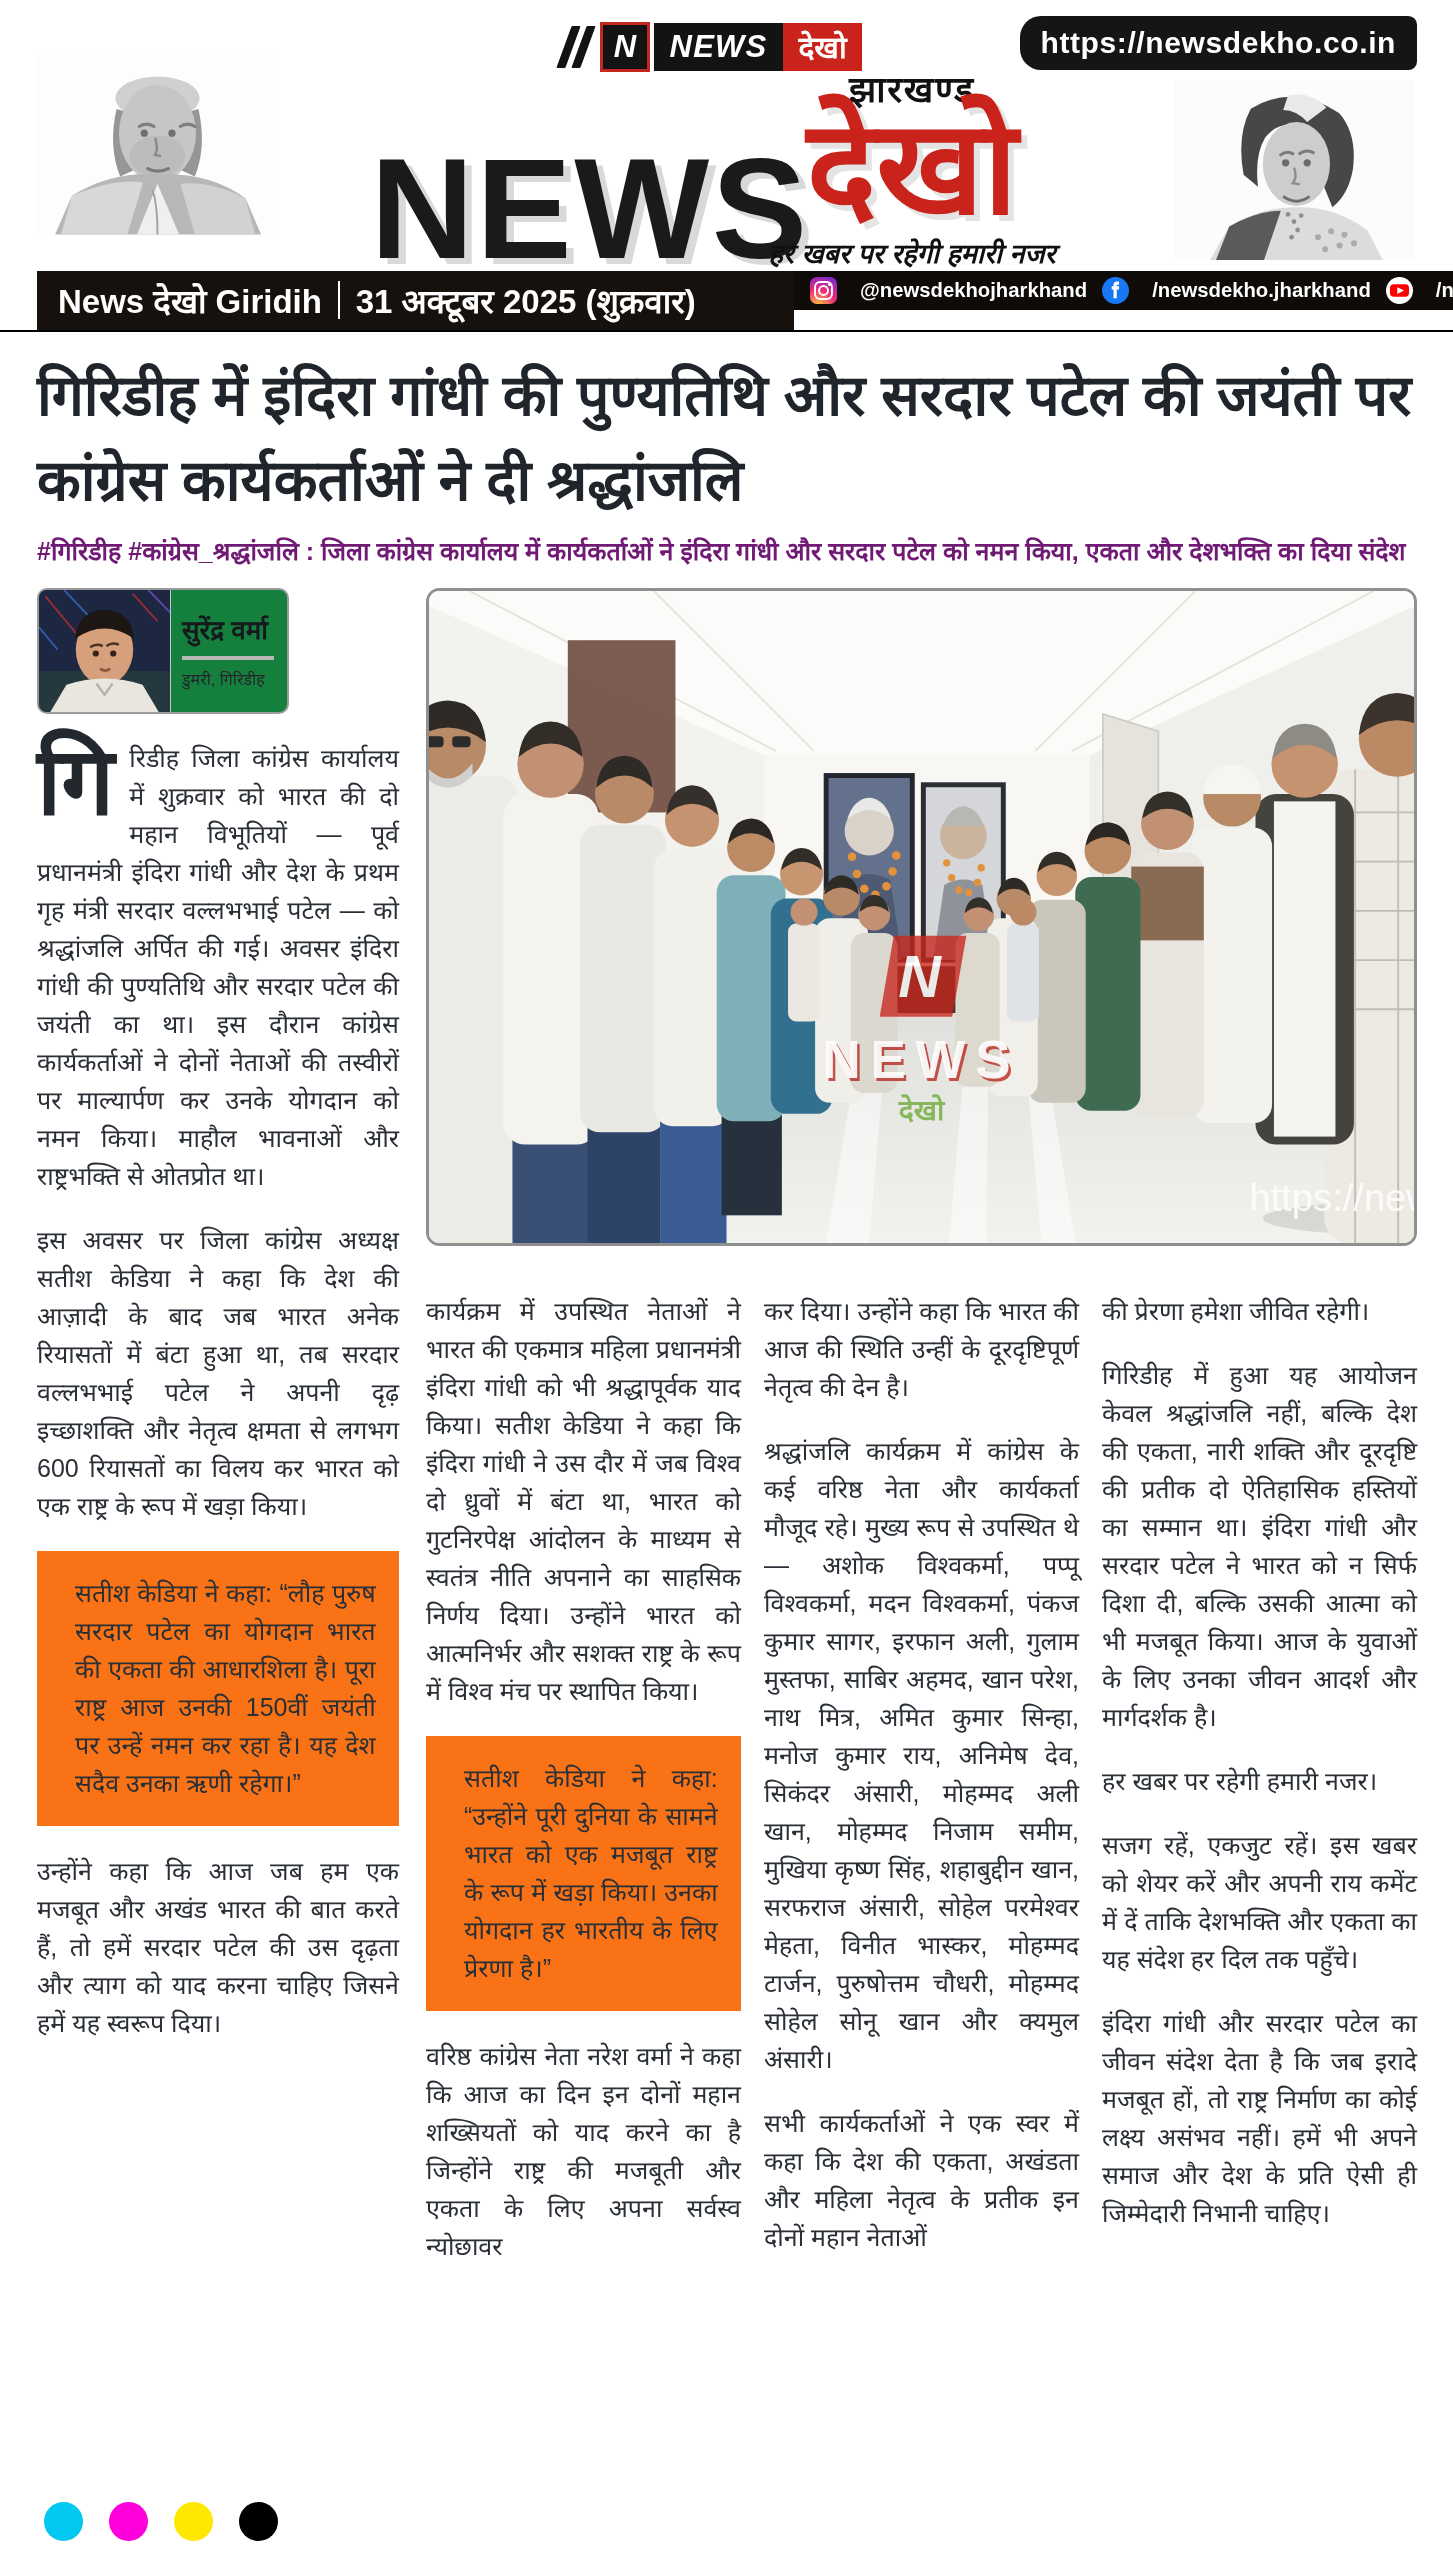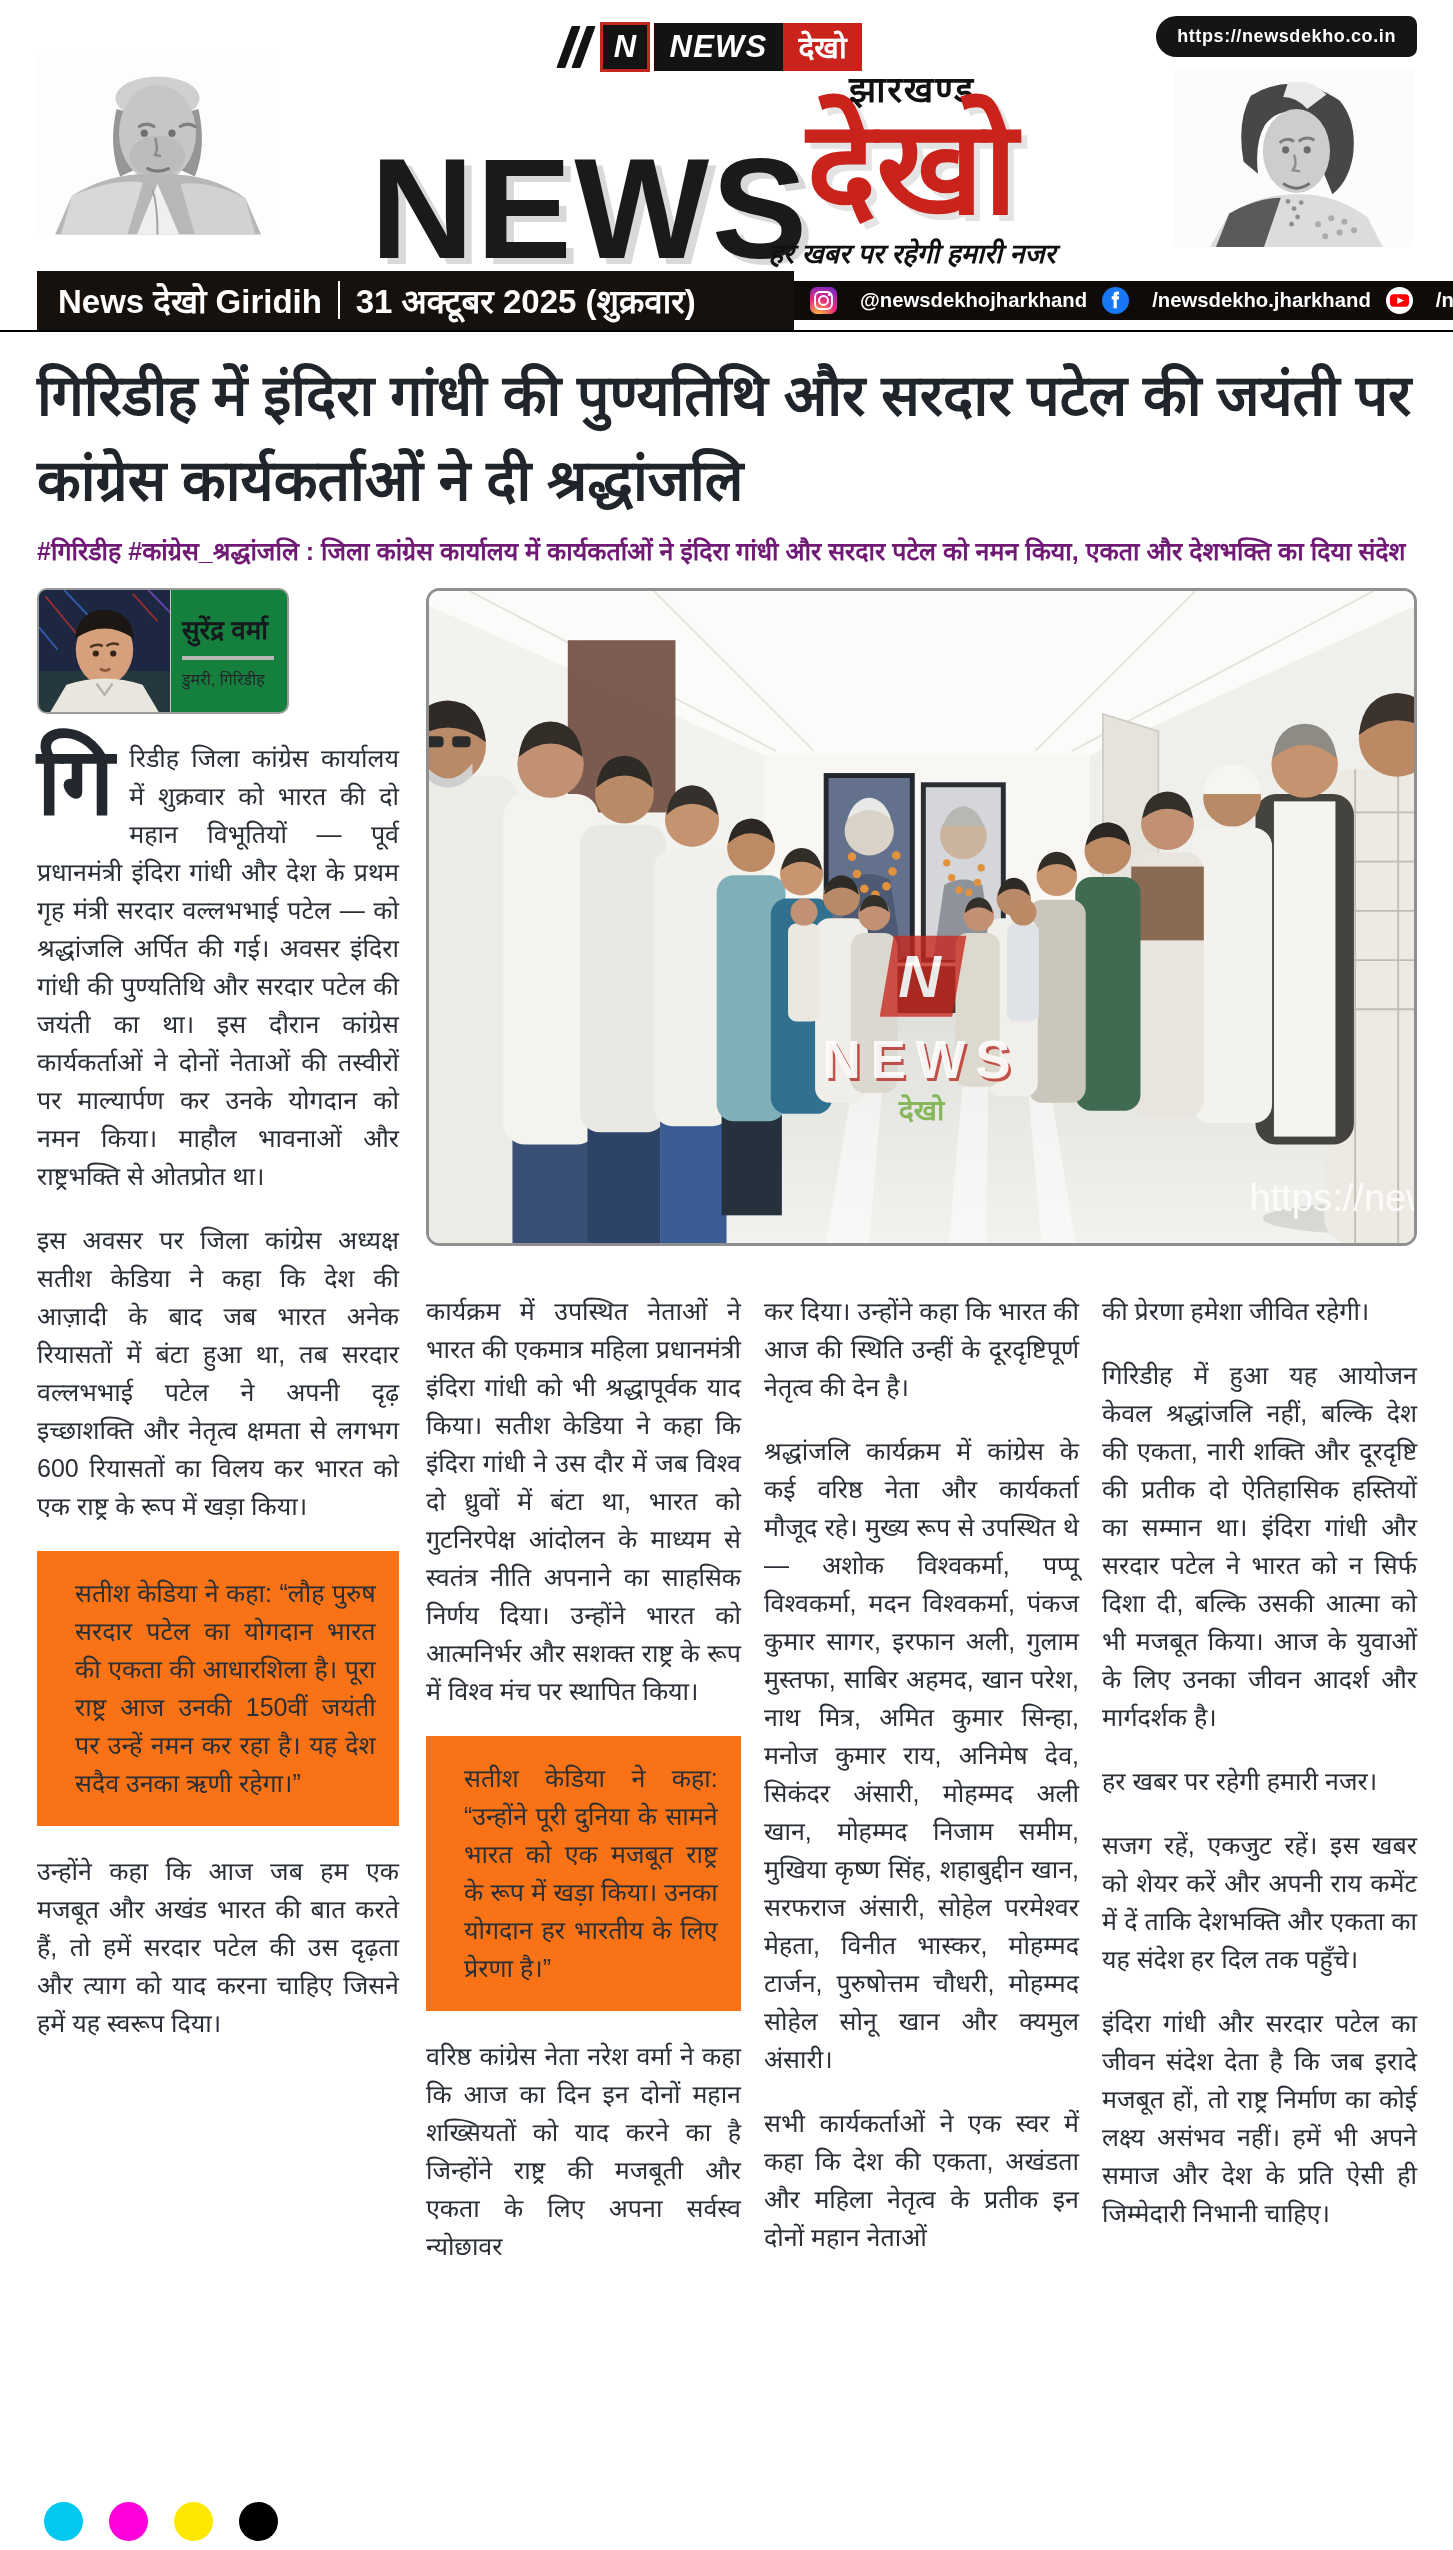--- a/index.html
+++ b/index.html
@@ -20,25 +20,25 @@
   .mini-dekho{background:#c9231c;color:#fff;height:48px;display:flex;align-items:center;padding:0 15px;
               font-weight:800;font-size:30px;}
   .wordmark{display:flex;align-items:flex-end;margin-top:1.2px;}
   .wm-news{font-size:143px;font-weight:800;line-height:0.86;color:#1a1a1a;letter-spacing:2.5px;
            text-shadow:7.4px 6.2px 0 #d9d9d9;}
   .wm-right{display:flex;flex-direction:column;align-items:center;margin-left:-41px;z-index:2;}
   .wm-state{font-size:36px;font-weight:800;color:#111;letter-spacing:1.8px;line-height:1;}
   .wm-dekho{font-size:131px;font-weight:800;color:#c9231c;line-height:0.92;text-shadow:6.2px 5.5px 0 #e4e4e4;}
   .tagline{font-size:27px;font-weight:700;font-style:italic;color:#101010;margin-top:5px;}
   .right-stack{width:269px;flex:none;display:flex;flex-direction:column;align-items:flex-end;}
-  .url-badge{background:#151515;color:#ffffff;font-weight:700;font-size:18px;padding:10px 21px;
+  .url-badge{background:#151515;color:#ffffff;font-weight:700;font-size:30px;padding:10px 21px;
              border-radius:21px 8.6px 8.6px 21px;letter-spacing:0.6px;}
   .indira-photo{width:246px;height:180px;margin-top:10px;}
 
-  .masthead-bars{display:flex;align-items:center;margin:3.7px 0 0 37px;}
+  .masthead-bars{display:flex;align-items:flex-start;margin:3.7px 0 0 37px;}
   .date-bar{background:#16110d;color:#fff;height:59px;display:flex;align-items:center;gap:16px;
             padding:0 21px;flex:0 0 715px;}
   .date-edition{font-size:33px;font-weight:700;}
   .date-sep{width:1.8px;height:38px;background:#ffffff;}
   .date-date{font-size:33px;font-weight:700;}
   .social-bar{background:#0e0b08;color:#fff;height:39px;flex:1;display:flex;align-items:center;
               justify-content:flex-end;gap:15px;padding:0 16px;}
   .social-item{display:flex;align-items:center;gap:23px;font-size:20.3px;font-weight:700;white-space:nowrap;}
   .header-rule{height:2.5px;background:#000;margin:0;}
 

